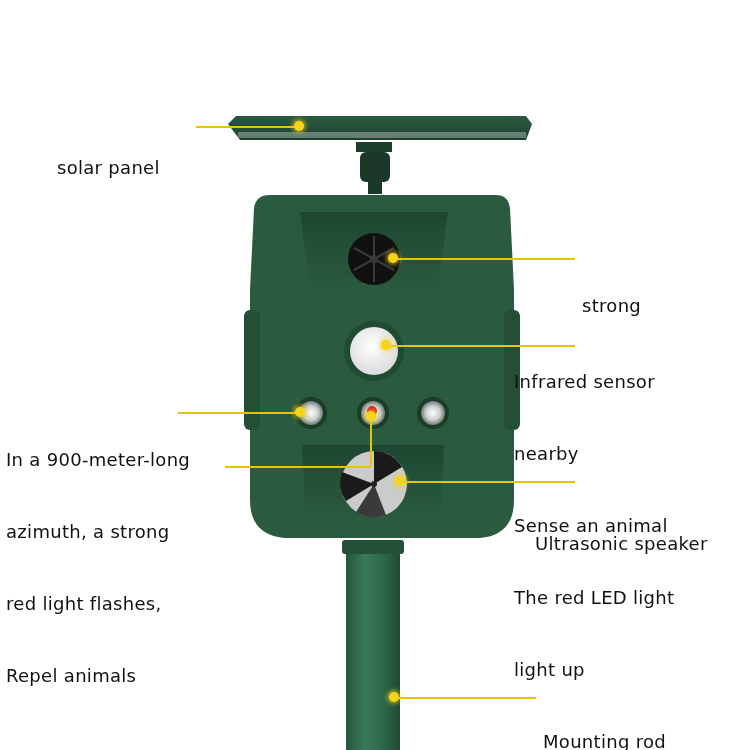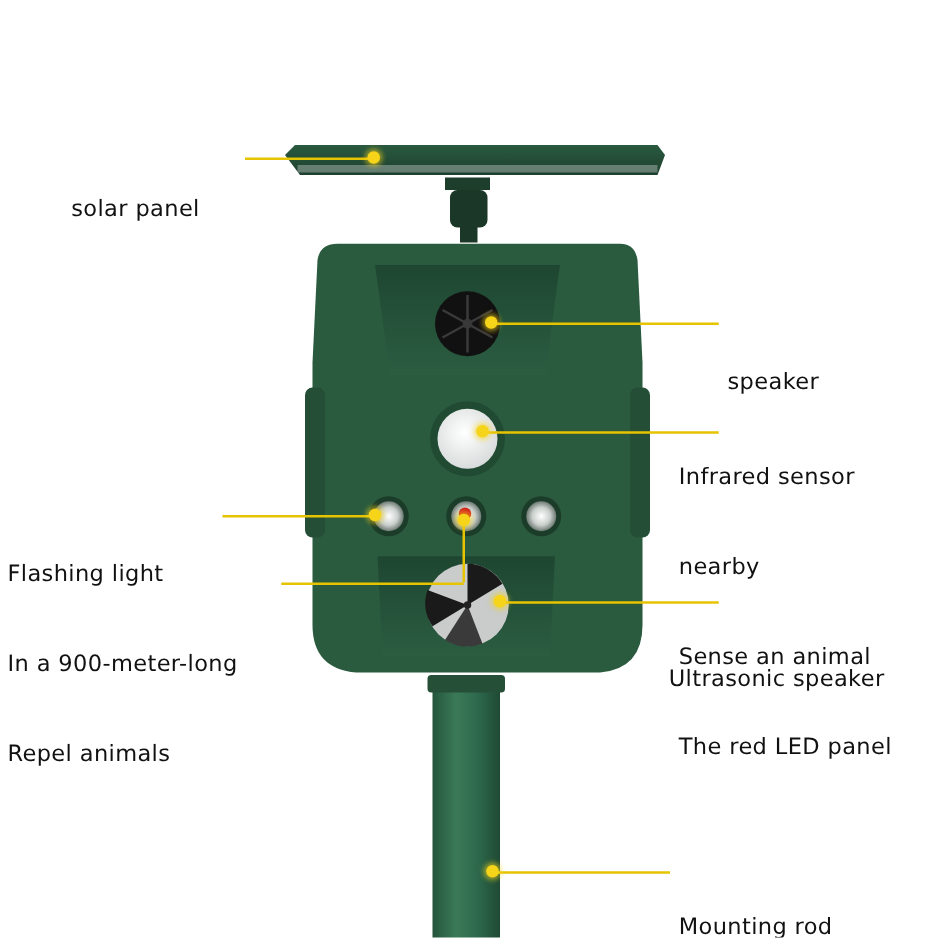--- a/index.html
+++ b/index.html
@@ -123,33 +123,35 @@
 <div class="dot" style="left:400px;top:481px;"></div>
 
 <div class="leader" style="left:394px;top:697px;width:142px;"></div>
 <div class="dot" style="left:394px;top:697px;"></div>
 
 <div class="label" style="left:57px;top:108px;">
   <div>solar panel</div>
 </div>
 
 <div class="label" style="left:582px;top:246px;">
-  <div>speaker</div>
+  <div>strong</div>
 </div>
 
-<div class="label" style="left:543px;top:322px;">
+<div class="label" style="left:514px;top:322px;">
   <div>Infrared sensor</div>
   <div>nearby</div>
   <div>Sense an animal</div>
-  <div>The red LED panel</div>
+  <div>The red LED light</div>
+  <div>light up</div>
 </div>
 
 <div class="label" style="left:6px;top:400px;">
-  <div>Flashing light</div>
   <div>In a 900-meter-long</div>
+  <div>azimuth, a strong</div>
+  <div>red light flashes,</div>
   <div>Repel animals</div>
 </div>
 
 <div class="label" style="left:535px;top:484px;">
   <div>Ultrasonic speaker</div>
 </div>
 
 <div class="label" style="left:543px;top:682px;">
   <div>Mounting rod</div>
 </div>

